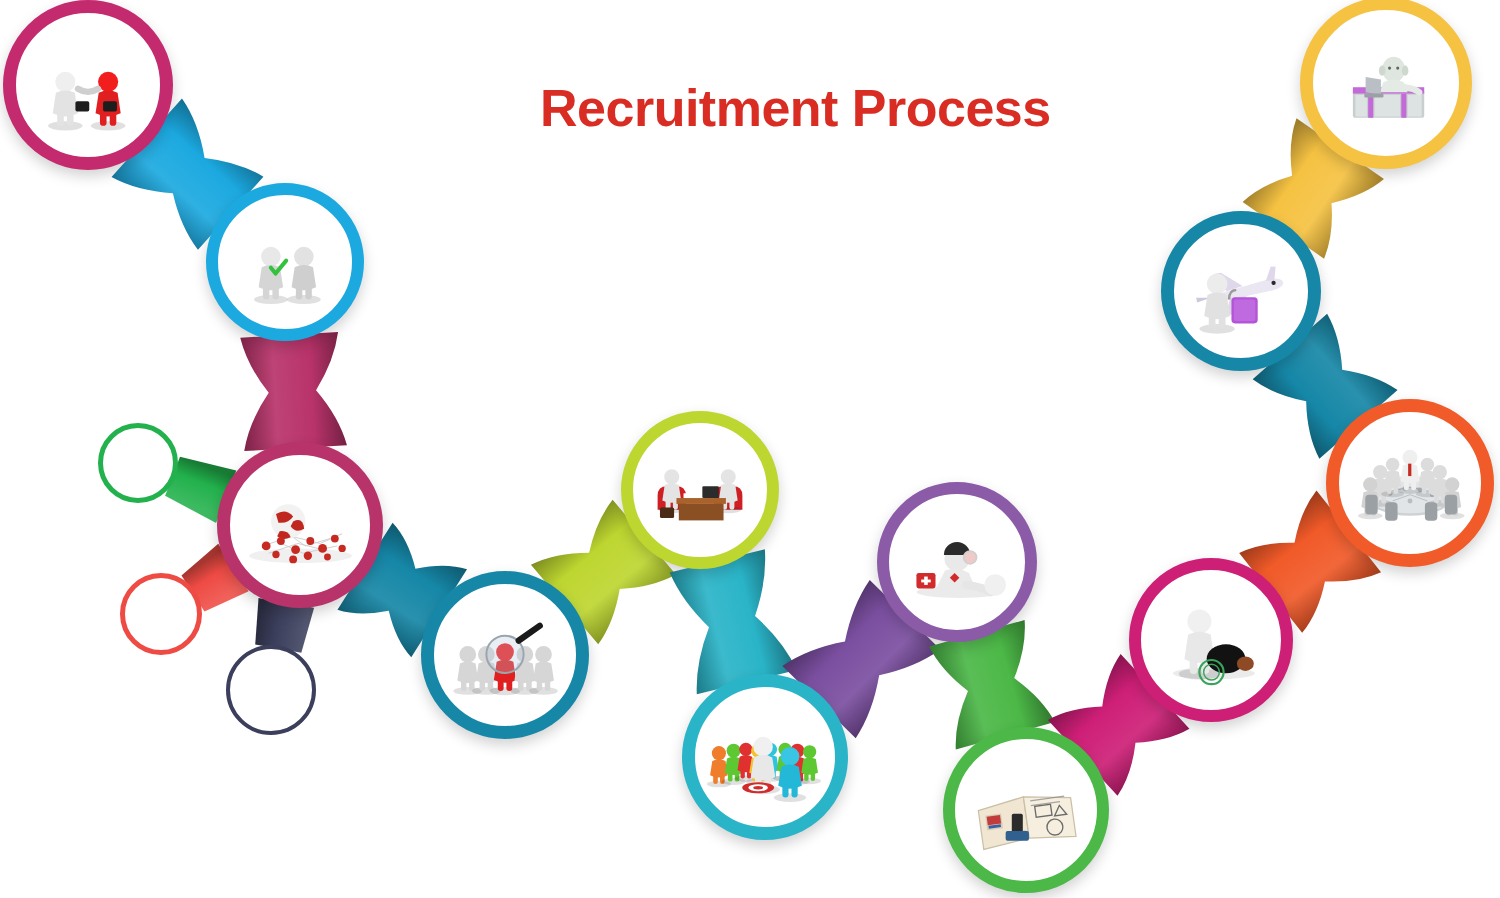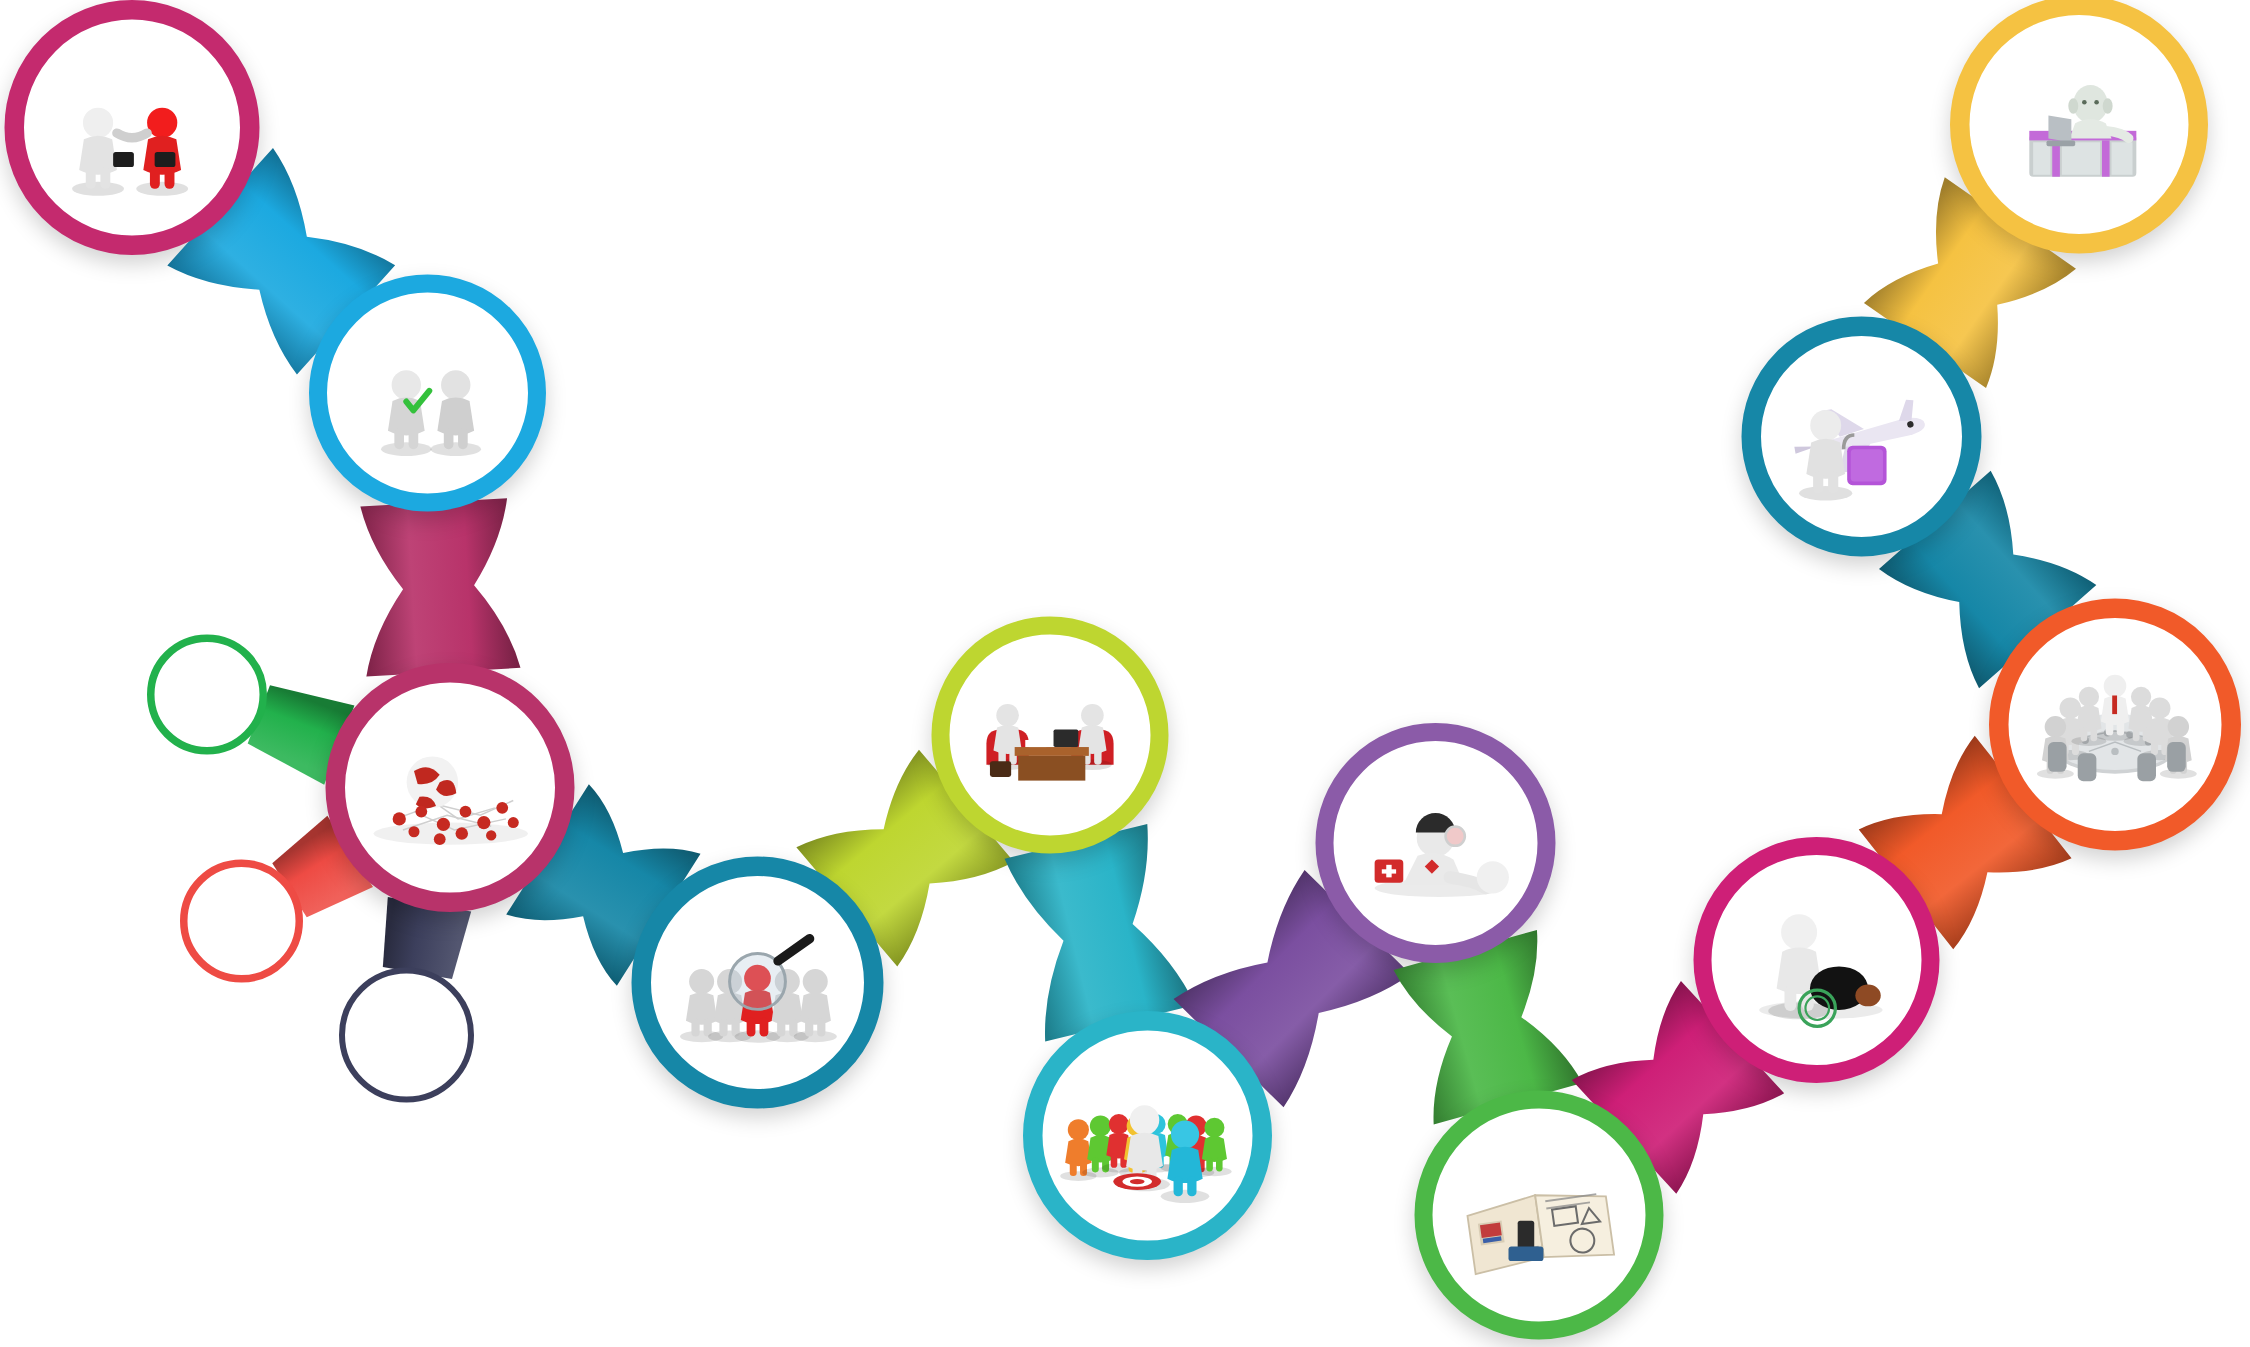--- a/index.html
+++ b/index.html
@@ -219,20 +219,21 @@
       <g>
         <path d="M 1324.007577374977 258.6595903189648
            Q 1333.8434294494198 235.17752133379764 1331.4725910873753 203.1859806501181
            Q 1364.292788097939 195.72665212522784 1383.9907928892796 179.11964152443676
            L 1296.5095114277913 118.13509435176466
            Q 1287.7417447665414 142.36174211055163 1292.0961703245148 175.73607194523942
            Q 1261.2595605098802 184.57818962113794 1242.6296411317323 201.92977899554887 Z" fill="url(#g_connector1112)"></path>
       </g>
     </svg>
 
+  <div id="title" style="color: rgb(217, 45, 36);">Recruitment Process</div>
 
   <div id="nodes">
       <div class="node" style="left: 3px; top: 0px; width: 170px; height: 170px; border: 13px solid rgb(196, 42, 110); padding-top: 19px; padding-bottom: 9px;">
         <div class="label" style="font-size: 20px; white-space: pre-line; max-width: 134px;"></div>
         <div class="art" style="display: flex; align-items: center; justify-content: center;">
           <svg viewBox="0 0 100 62" width="136" height="78" preserveAspectRatio="xMidYMid meet">
       <g transform="translate(32,22) scale(1.25)">
       <ellipse cx="0" cy="30" rx="11" ry="3" fill="rgba(0,0,0,.12)"></ellipse>
       <circle cx="0" cy="2" r="6.4" fill="#efefef"></circle>
       <path d="M-6 9 q6 -3 12 0 l2 13 q-8 4 -16 0 Z" fill="#e3e3e3"></path>

